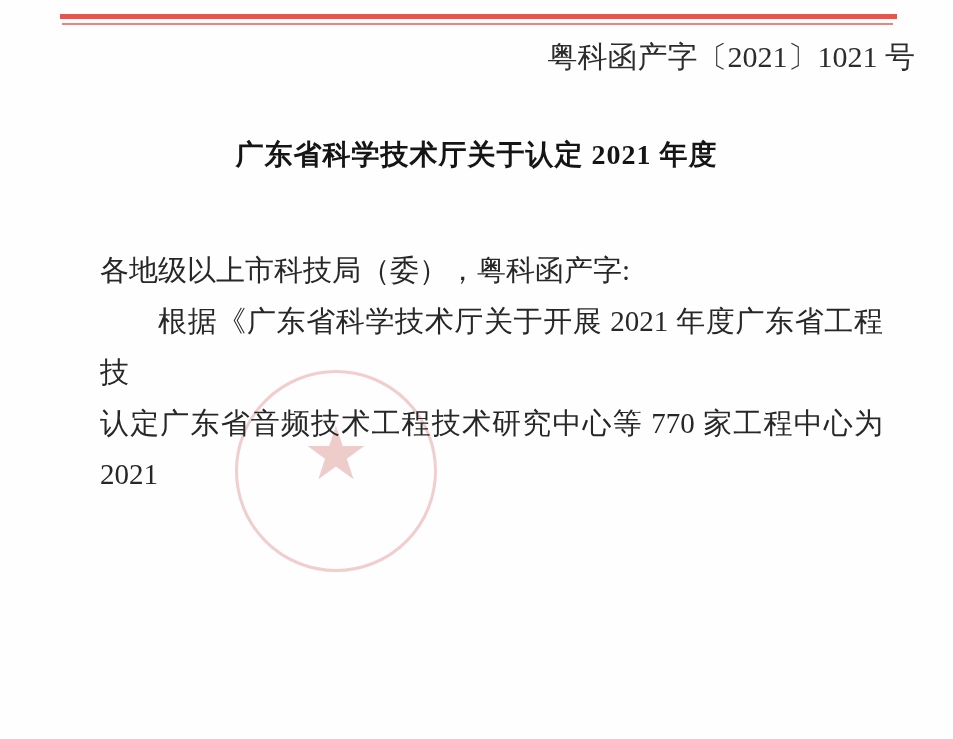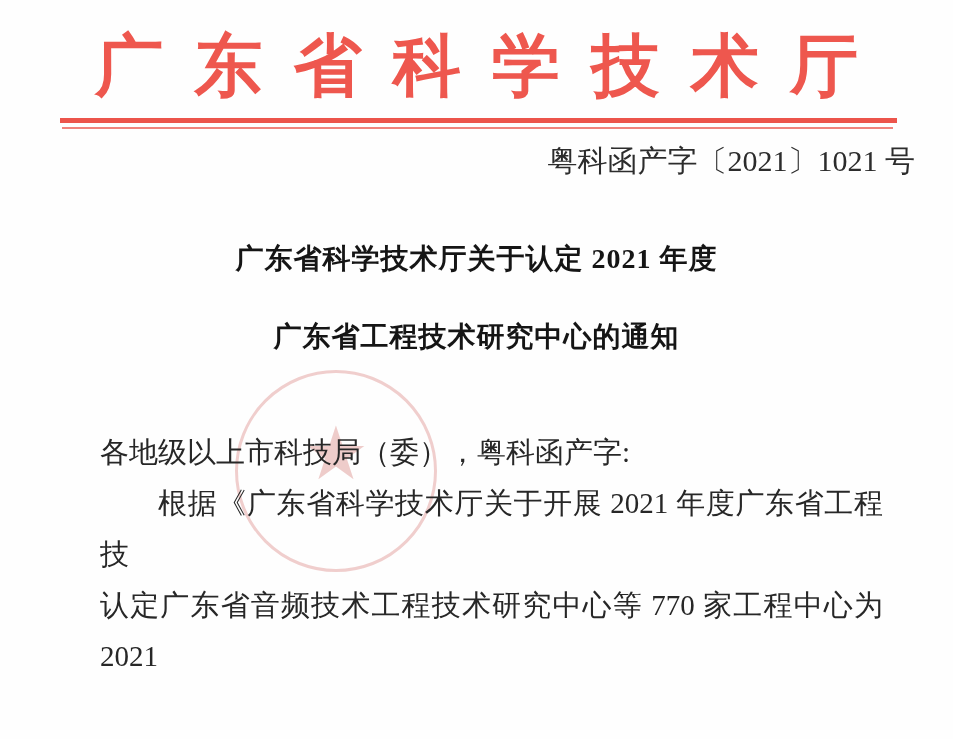--- a/index.html
+++ b/index.html
@@ -93,29 +93,27 @@
     text-align: justify;
     text-align-last: justify;
   }
   .body-line.indent { text-indent: 58px; }
 </style>
 </head>
 <body>
 
 <div class="page">
 
-  <div class="agency-header">广东省科学技术厅</div>
 
   <div class="rule-thick"></div>
   <div class="rule-thin"></div>
 
   <div class="doc-number">粤科函产字〔2021〕1021 号</div>
 
   <div class="doc-title line1">广东省科学技术厅关于认定 2021 年度</div>
-  <div class="doc-title line2">广东省工程技术研究中心的通知</div>
 
   <div class="seal">
     <span class="seal-star">★</span>
   </div>
 
   <div class="body-text">
     <div class="body-line">各地级以上市科技局（委），粤科函产字:</div>
     <div class="body-line justify indent">根据《广东省科学技术厅关于开展 2021 年度广东省工程技</div>
     <div class="body-line justify">认定广东省音频技术工程技术研究中心等 770 家工程中心为 2021</div>
 

